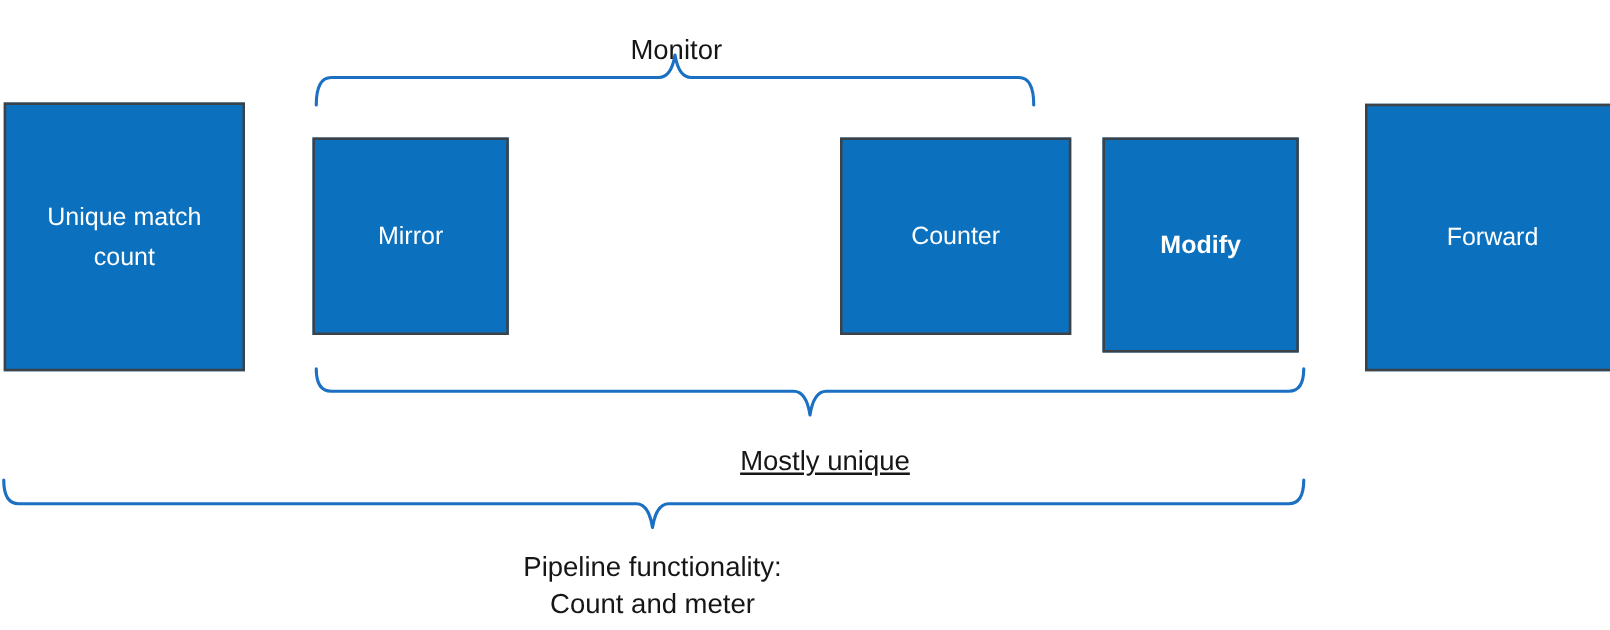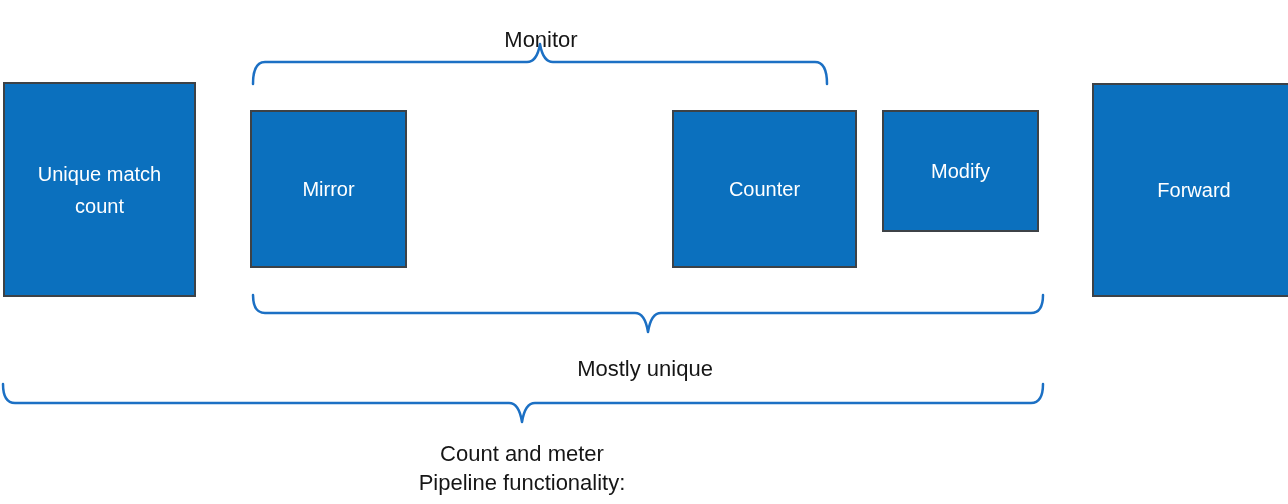--- a/index.html
+++ b/index.html
@@ -26,21 +26,21 @@
     justify-content: center;
     text-align: center;
     font-size: 20px;
     line-height: 1.6;
   }
   .box .box-label { display: block; }
   #box-unique { left: 3px;    top: 82px;  width: 193px; height: 215px; padding: 12px 20px; }
   #box-mirror  { left: 250px; top: 110px; width: 157px; height: 158px; }
   #box-meter   { left: 461px; top: 110px; width: 157px; height: 158px; }
   #box-counter { left: 672px; top: 110px; width: 185px; height: 158px; }
-  #box-modify  { left: 882px; top: 110px; width: 157px; height: 122px; }
+  #box-modify  { left: 882px; top: 110px; width: 157px; height: 172px; font-weight: bold; }
   #box-forward { left: 1092px; top: 83px; width: 204px; height: 214px; }
 
   #brace-layer {
     position: absolute;
     left: 0; top: 0;
     width: 1288px;
     height: 504px;
     pointer-events: none;
   }
   #brace-layer path {
@@ -53,21 +53,21 @@
   .diagram-label {
     position: absolute;
     color: var(--label-text, #161616);
     font-size: 22px;
     text-align: center;
     line-height: 29px;
     white-space: nowrap;
     margin-top: 13px;
   }
   #label-monitor        { left: 441px; top: 12px;  width: 200px; }
-  #label-mostly-unique  { left: 545px; top: 341px; width: 200px; }
+  #label-mostly-unique  { left: 560px; top: 341px; width: 200px; text-decoration: underline; }
   #label-pipeline       { left: 342px; top: 426px; width: 360px; white-space: normal; }
 </style>
 </head>
 <body>
 
 <div id="canvas">
 
   <svg id="brace-layer" viewBox="0 0 1288 504" xmlns="http://www.w3.org/2000/svg">
     <path d="M 253,84 Q 253,62 265,62 L 527,62 Q 537,62 540,44 Q 543,62 553,62 L 815,62 Q 827,62 827,84"></path>
     <path d="M 253,295 Q 253,313 265,313 L 635,313 Q 645,313 648,332 Q 651,313 661,313 L 1031,313 Q 1043,313 1043,295"></path>
@@ -93,17 +93,17 @@
     <span class="box-label">Modify</span>
   </div>
 
   <div class="box" id="box-forward">
     <span class="box-label">Forward</span>
   </div>
 
   <div class="diagram-label" id="label-mostly-unique">Mostly unique</div>
 
   <div class="diagram-label" id="label-pipeline">
+    <div>Pipeline functionality:</div>
     <div>Count and meter</div>
-    <div>Pipeline functionality:</div>
   </div>
 
 </div>
 
 </body></html>

